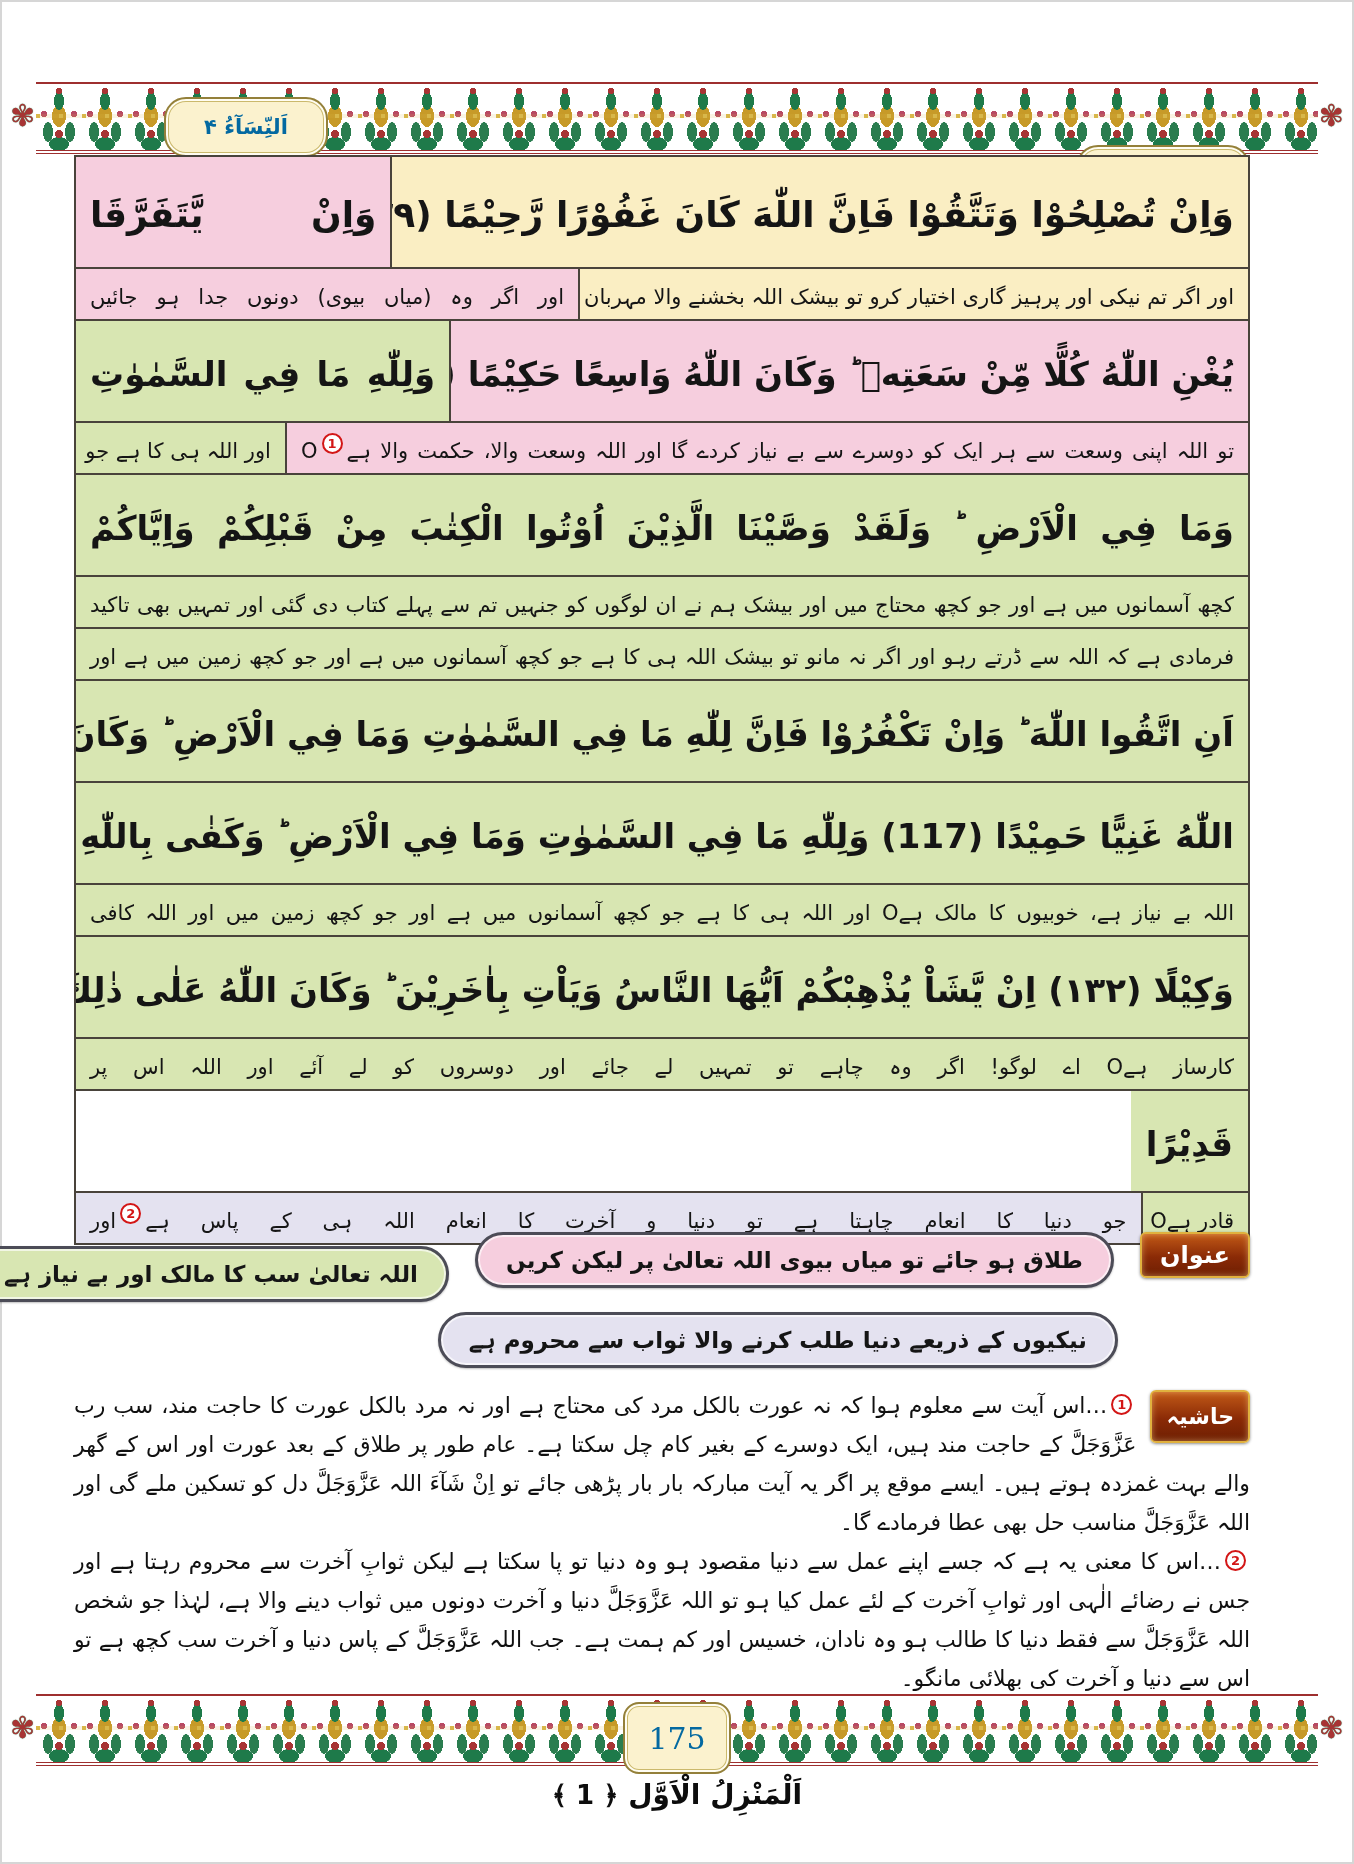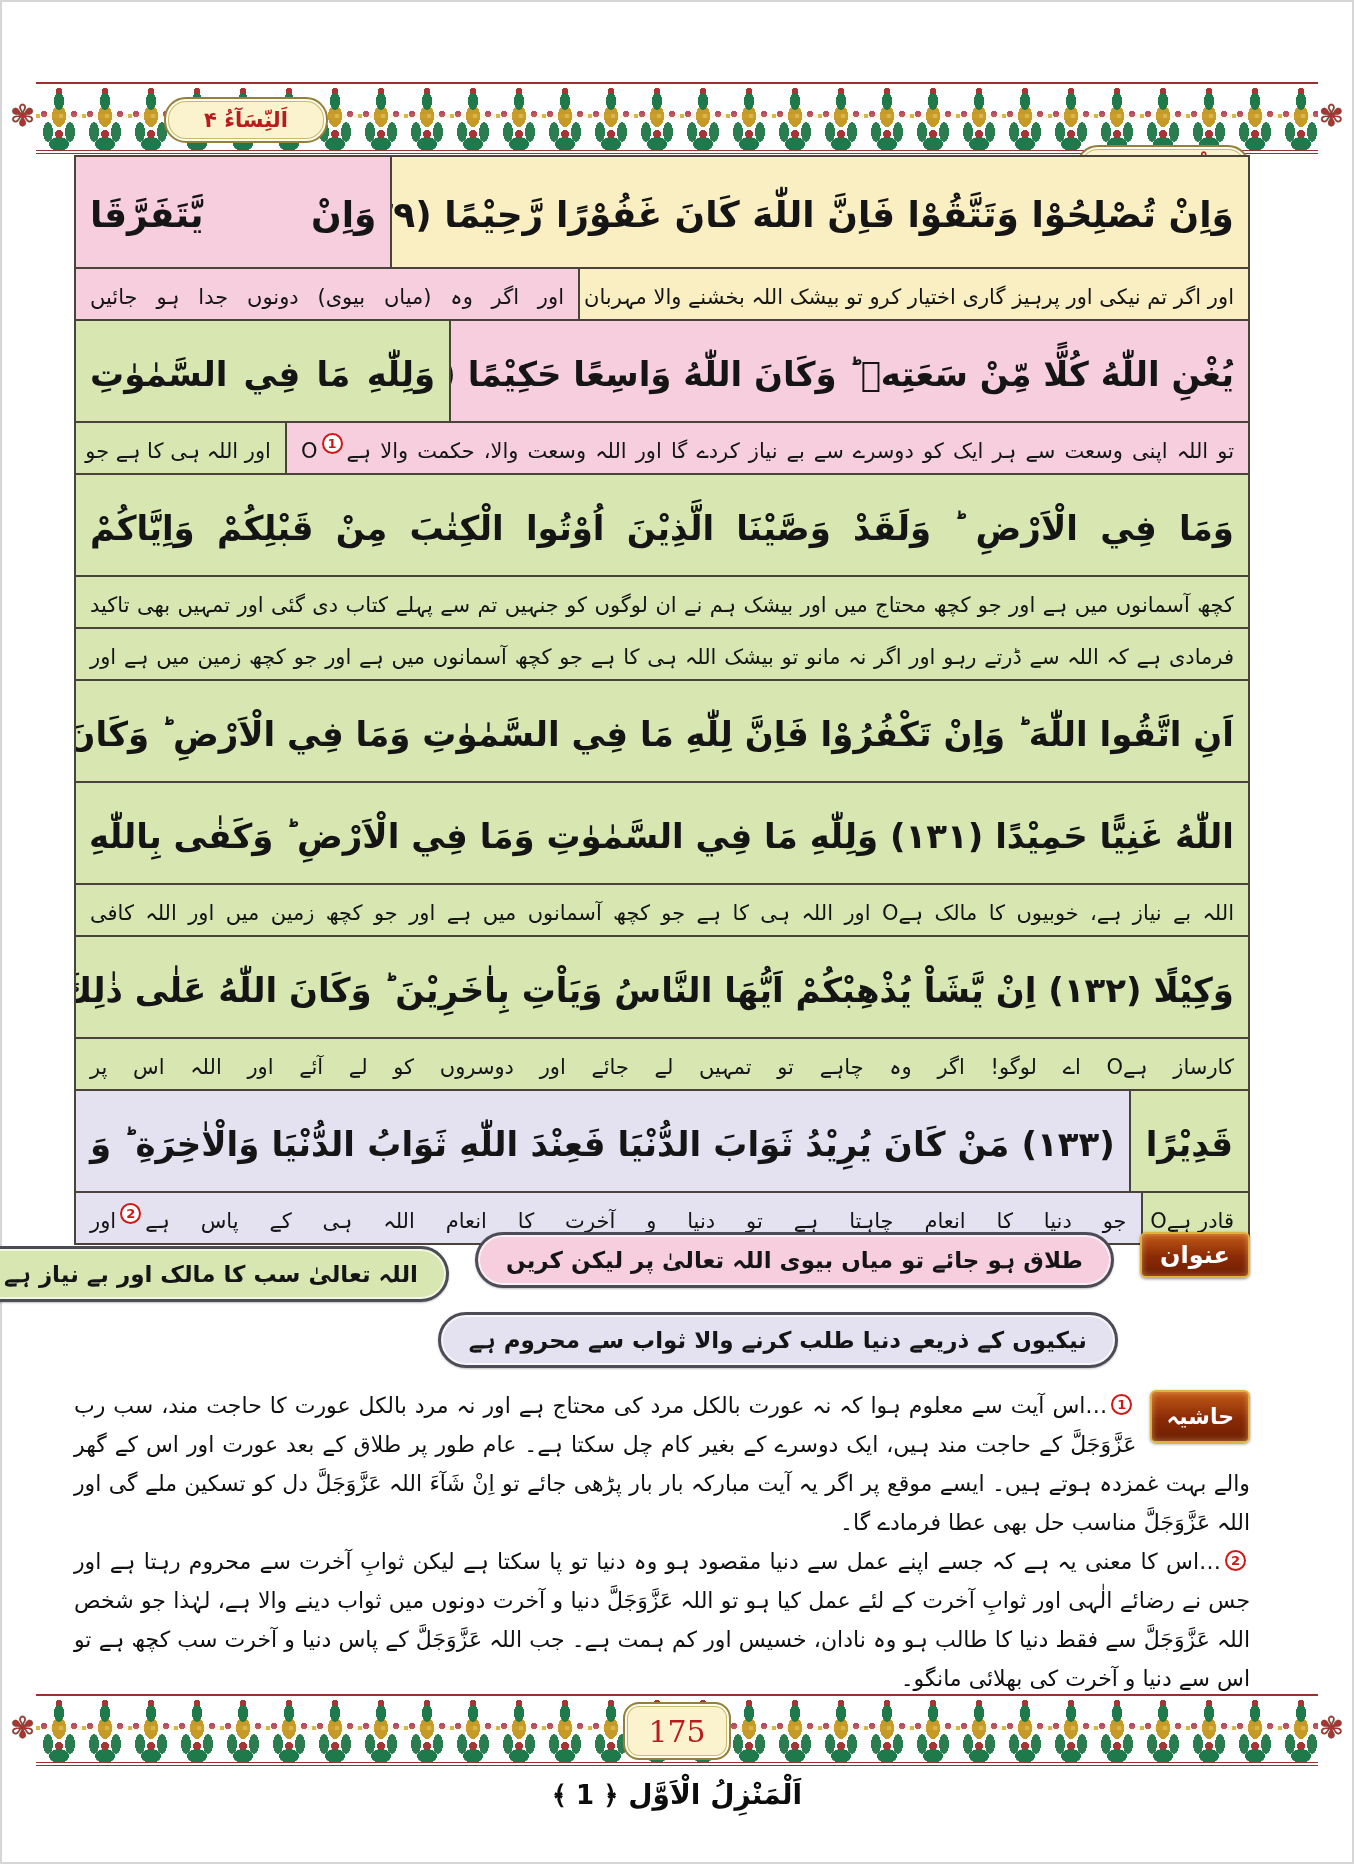--- a/index.html
+++ b/index.html
@@ -32,21 +32,21 @@
   .band-top{top:82px;}
   .band-bottom{top:1694px;}
   .rosette{position:absolute;top:14px;font-size:30px;color:#a83434;text-shadow:0 0 1px #1e7a4a;}
   .rosette.rz-left{left:-26px;}
   .rosette.rz-right{right:-26px;}
 
   .cart{
     position:absolute;top:13px;height:40px;border:2px solid #94803a;border-radius:22px;
     background:#fbf2ce;box-shadow:inset 0 0 0 2px #fffdf2, inset 0 0 0 3px #cbb96c;
     display:flex;align-items:center;justify-content:center;
-    font-size:21px;font-weight:bold;color:#b91c1c;padding:1px 14px;white-space:nowrap;
+    font-size:21px;font-weight:bold;color:#0369a1;padding:8px 14px;white-space:nowrap;
   }
   .cart-surah{left:128px;min-width:132px;}
   .cart-juz{right:68px;min-width:142px;margin-top:48px;}
   .cart-page{left:50%;transform:translateX(-50%);top:6px;min-width:76px;height:52px;
     font-family:"DejaVu Serif",serif;font-size:30px;font-weight:normal;border-radius:16px;}
 
   
   .verse-block{
     position:absolute;top:155px;right:104px;width:1172px;
     border:2px solid #49433b;direction:rtl;
@@ -169,38 +169,37 @@
 
     <div class="row urdu r7">
       <div class="seg bg-green only">فرمادی ہے کہ اللہ سے ڈرتے رہو اور اگر نہ مانو تو بیشک اللہ ہی کا ہے جو کچھ آسمانوں میں ہے اور جو کچھ زمین میں ہے اور</div>
     </div>
 
     <div class="row arabic r6">
       <div class="seg bg-green only">اَنِ اتَّقُوا اللّٰهَ ؕ وَاِنْ تَكْفُرُوْا فَاِنَّ لِلّٰهِ مَا فِي السَّمٰوٰتِ وَمَا فِي الْاَرْضِ ؕ وَكَانَ</div>
     </div>
 
     <div class="row arabic r8">
-      <div class="seg bg-green only">اللّٰهُ غَنِيًّا حَمِيْدًا (١٣١) وَلِلّٰهِ مَا فِي السَّمٰوٰتِ وَمَا فِي الْاَرْضِ ؕ وَكَفٰى بِاللّٰهِ</div>
+      <div class="seg bg-green only">اللّٰهُ غَنِيًّا حَمِيْدًا (117) وَلِلّٰهِ مَا فِي السَّمٰوٰتِ وَمَا فِي الْاَرْضِ ؕ وَكَفٰى بِاللّٰهِ</div>
     </div>
 
     <div class="row urdu r9">
       <div class="seg bg-green only">اللہ بے نیاز ہے، خوبیوں کا مالک ہےO اور اللہ ہی کا ہے جو کچھ آسمانوں میں ہے اور جو کچھ زمین میں اور اللہ کافی</div>
     </div>
 
     <div class="row arabic r10">
       <div class="seg bg-green only">وَكِيْلًا (١٣٢) اِنْ يَّشَاْ يُذْهِبْكُمْ اَيُّهَا النَّاسُ وَيَاْتِ بِاٰخَرِيْنَ ؕ وَكَانَ اللّٰهُ عَلٰى ذٰلِكَ</div>
     </div>
 
     <div class="row urdu r11">
       <div class="seg bg-green only">کارساز ہےO اے لوگو! اگر وہ چاہے تو تمہیں لے جائے اور دوسروں کو لے آئے اور اللہ اس پر</div>
     </div>
 
     <div class="row arabic r12">
       <div class="seg bg-green sA">قَدِيْرًا</div>
-      <div class="seg bg-lav sB">(١٣٣) مَنْ كَانَ يُرِيْدُ ثَوَابَ الدُّنْيَا فَعِنْدَ اللّٰهِ ثَوَابُ الدُّنْيَا وَالْاٰخِرَةِ ؕ وَ</div>
     </div>
 
     <div class="row urdu r13">
       <div class="seg bg-green sA">قادر ہےO</div>
       <div class="seg bg-lav sB">
         <span>جو دنیا کا انعام چاہتا ہے تو دنیا و آخرت کا انعام اللہ ہی کے پاس ہے</span><span class="fnm">2</span><span>اور</span>
       </div>
     </div>
 
   </div>

